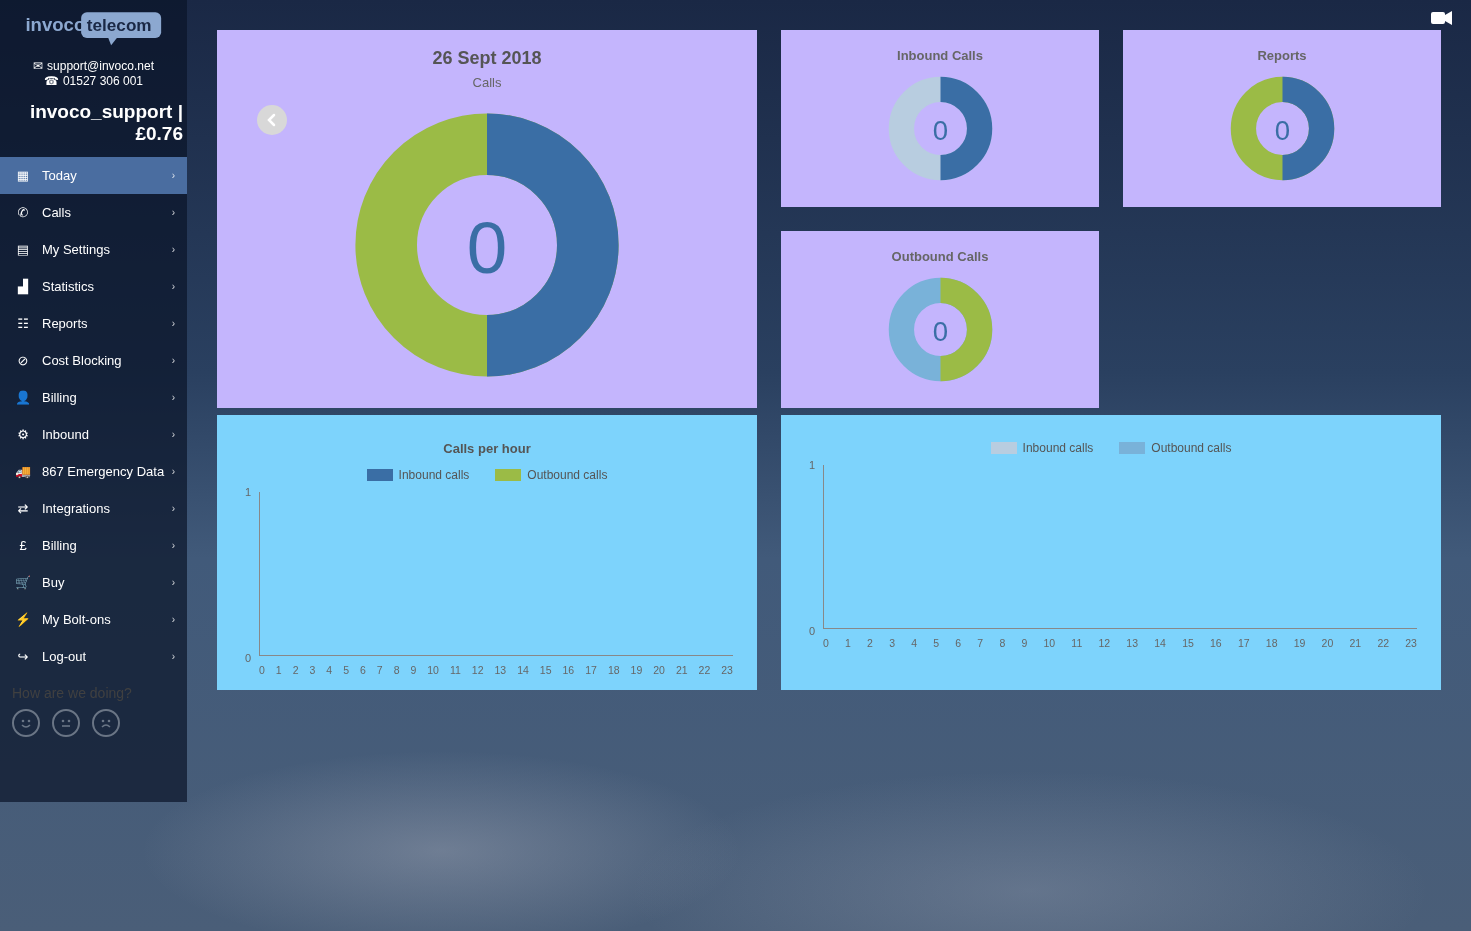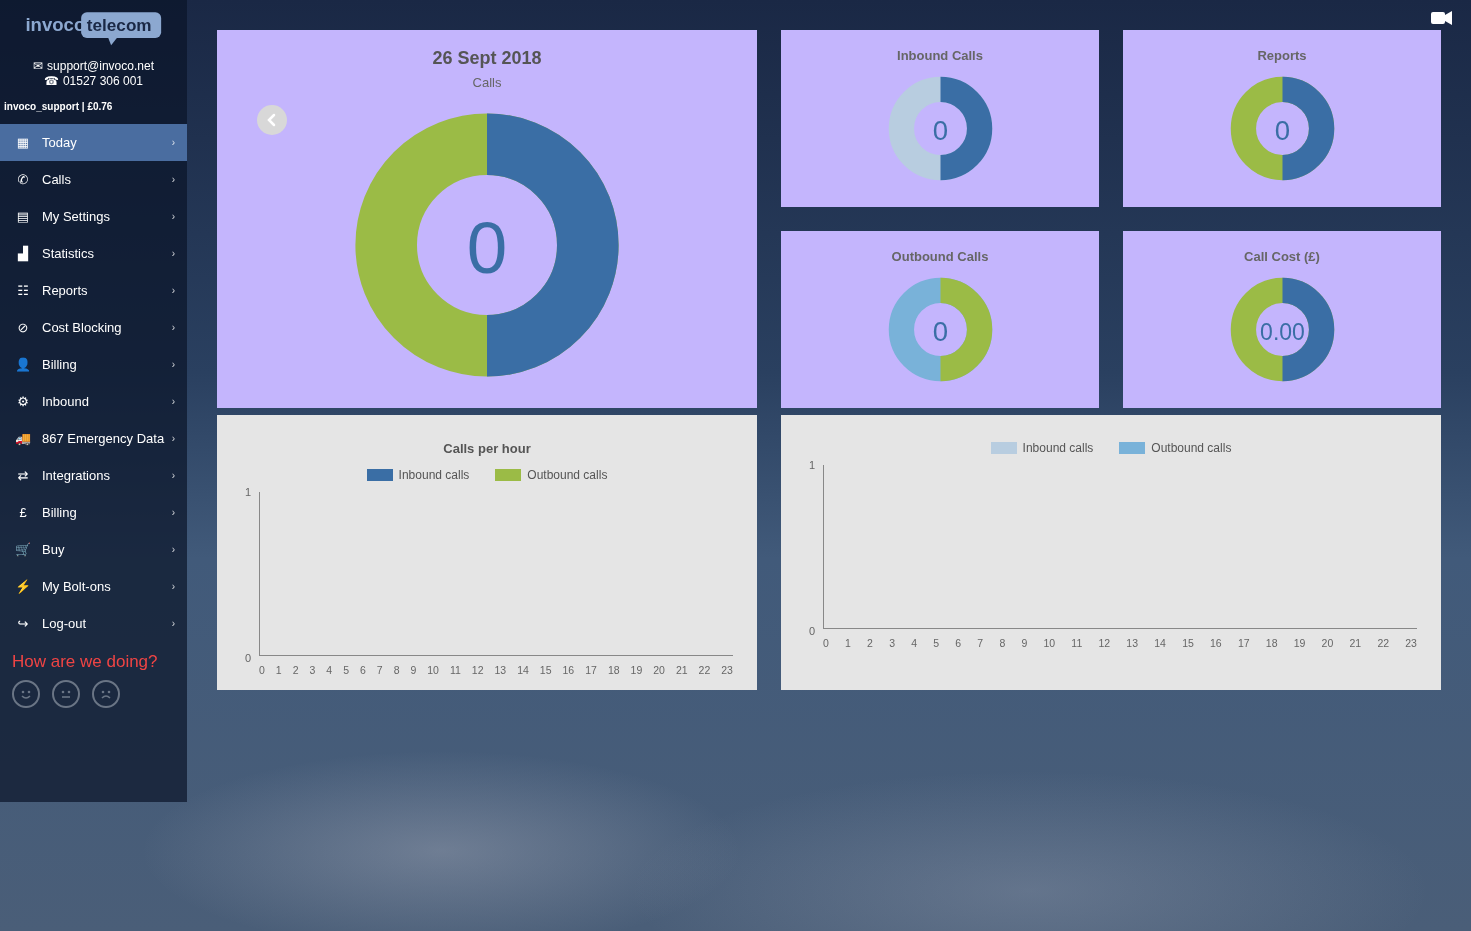--- a/index.html
+++ b/index.html
@@ -3,43 +3,43 @@
 <meta charset="utf-8">
 <style>
 *{box-sizing:border-box;margin:0;padding:0;font-family:-apple-system,BlinkMacSystemFont,"Segoe UI",Arial,sans-serif}
 body{width:1471px;height:931px;background:linear-gradient(180deg,#1a2845 0%,#2a4060 40%,#415a7a 60%,#4a5e78 100%);overflow:hidden;position:relative}
 .bg-clouds{position:absolute;bottom:0;left:0;right:0;height:400px;background:radial-gradient(ellipse 300px 100px at 30% 80%,rgba(200,200,210,0.3),transparent),radial-gradient(ellipse 400px 120px at 70% 90%,rgba(180,185,200,0.25),transparent);pointer-events:none}
 .sidebar{position:absolute;left:0;top:0;width:187px;height:802px;background:rgba(10,20,40,0.7);color:#fff;display:flex;flex-direction:column}
 .logo{padding:8px 14px 4px;display:flex;flex-direction:column;align-items:center}
 .logo svg{width:150px;height:40px}
 .contact-block{text-align:center;padding:6px 8px;font-size:12px;color:#fff}
 .contact-line{display:flex;align-items:center;justify-content:center;gap:4px;margin:1px 0}
-.user-line{text-align:left;font-weight:bold;font-size:10px;padding:6px 4px 12px;color:#fff}
+.user-line{text-align:right;font-weight:bold;font-size:19px;padding:6px 4px 12px;color:#fff}
 .nav{list-style:none}
 .nav li{display:flex;align-items:center;padding:11px 14px;font-size:13px;color:#fff;cursor:pointer;position:relative}
 .nav li.active{background:#4a6da0}
 .nav li .nicon{width:18px;display:inline-flex;justify-content:center;margin-right:10px;font-size:13px}
 .nav li .chev{position:absolute;right:12px;font-size:10px;opacity:0.8}
-.feedback{padding:10px 12px;font-size:17px;color:#ef4444}
+.feedback{padding:10px 12px;font-size:14px;color:#404040}
 .faces{display:flex;gap:12px;margin-top:8px}
 .face{width:28px;height:28px;border:2px solid #6a7585;border-radius:50%;display:flex;align-items:center;justify-content:center;color:#6a7585;cursor:pointer;position:relative}
 .top-icon{position:absolute;top:10px;right:18px;color:#fff;font-size:18px}
 .content{position:absolute;left:187px;top:0;right:0;padding:30px 30px 0 30px;display:grid;grid-template-columns:540px 1fr 1fr;grid-template-rows:auto auto;gap:24px}
 .card{background:#c4b5fd;padding:18px 16px;position:relative}
 .main-card{grid-row:1/3}
 .main-title{text-align:center;font-size:18px;color:#555;margin-bottom:6px;font-weight:600}
 .main-sub{text-align:center;font-size:13px;color:#666;margin-bottom:10px}
 .back-arrow{position:absolute;left:40px;top:75px;width:30px;height:30px;background:#d8d8d8;border-radius:50%;display:flex;align-items:center;justify-content:center;color:#fff;font-size:18px;cursor:pointer}
 .donut-wrap{display:flex;align-items:center;justify-content:center;height:290px}
 .small-card{padding-bottom:10px}
 .small-title{text-align:center;font-size:13px;color:#666;font-weight:600;margin-bottom:8px}
 .donut-center{font-size:52px;fill:#3a6ea5;font-weight:400;text-anchor:middle;dominant-baseline:middle}
 .small-center{font-size:24px;fill:#3a6ea5;font-weight:400;text-anchor:middle;dominant-baseline:middle}
 .charts-row{position:absolute;left:217px;right:30px;top:415px;display:grid;grid-template-columns:540px 1fr;gap:24px}
-.chart-card{background:#e5e5e5;padding:26px 14px 18px}
+.chart-card{background:#7dd3fc;padding:26px 14px 18px}
 .chart-title{text-align:center;font-size:13px;color:#555;font-weight:600;margin-bottom:12px}
 .legend{display:flex;justify-content:center;gap:26px;margin-bottom:10px;font-size:12px;color:#555}
 .legend span{display:inline-flex;align-items:center;gap:6px}
 .swatch{width:26px;height:12px;display:inline-block}
 .axes{position:relative;height:180px;margin-left:20px;margin-right:10px}
 .axes .yvals{position:absolute;left:-14px;top:-6px;bottom:8px;width:14px;display:flex;flex-direction:column;justify-content:space-between;font-size:11px;color:#666;text-align:right}
 .axes .plot{position:absolute;left:8px;right:0;top:0;bottom:16px;border-left:1px solid #888;border-bottom:1px solid #888}
 .axes .xvals{position:absolute;left:8px;right:0;bottom:-4px;display:flex;justify-content:space-between;font-size:10.5px;color:#666}
 </style>
 </head>
@@ -217,30 +217,20 @@
     <div class="small-title">Outbound Calls</div>
     <div style="display:flex;justify-content:center">
       <svg width="115" height="115" viewBox="0 0 100 100">
         <circle cx="50" cy="50" r="34" fill="none" stroke="#79b2d9" stroke-width="22"></circle>
         <path d="M50 16 A34 34 0 0 1 50 84" fill="none" stroke="#9bbb46" stroke-width="22"></path>
         <text x="50" y="54" class="small-center">0</text>
       </svg>
     </div>
   </div>
 
-  <div class="card small-card">
-    <div class="small-title">Call Cost (£)</div>
-    <div style="display:flex;justify-content:center">
-      <svg width="115" height="115" viewBox="0 0 100 100">
-        <circle cx="50" cy="50" r="34" fill="none" stroke="#9bbb46" stroke-width="22"></circle>
-        <path d="M50 16 A34 34 0 0 1 50 84" fill="none" stroke="#3a6ea5" stroke-width="22"></path>
-        <text x="50" y="54" class="small-center" style="font-size:20px">0.00</text>
-      </svg>
-    </div>
-  </div>
 </div>
 
 <div class="charts-row">
   <div class="chart-card">
     <div class="chart-title">Calls per hour</div>
     <div class="legend">
       <span>
           <i class="swatch" style="background:#3a6ea5"></i>
           <span>Inbound calls</span>
         </span>

